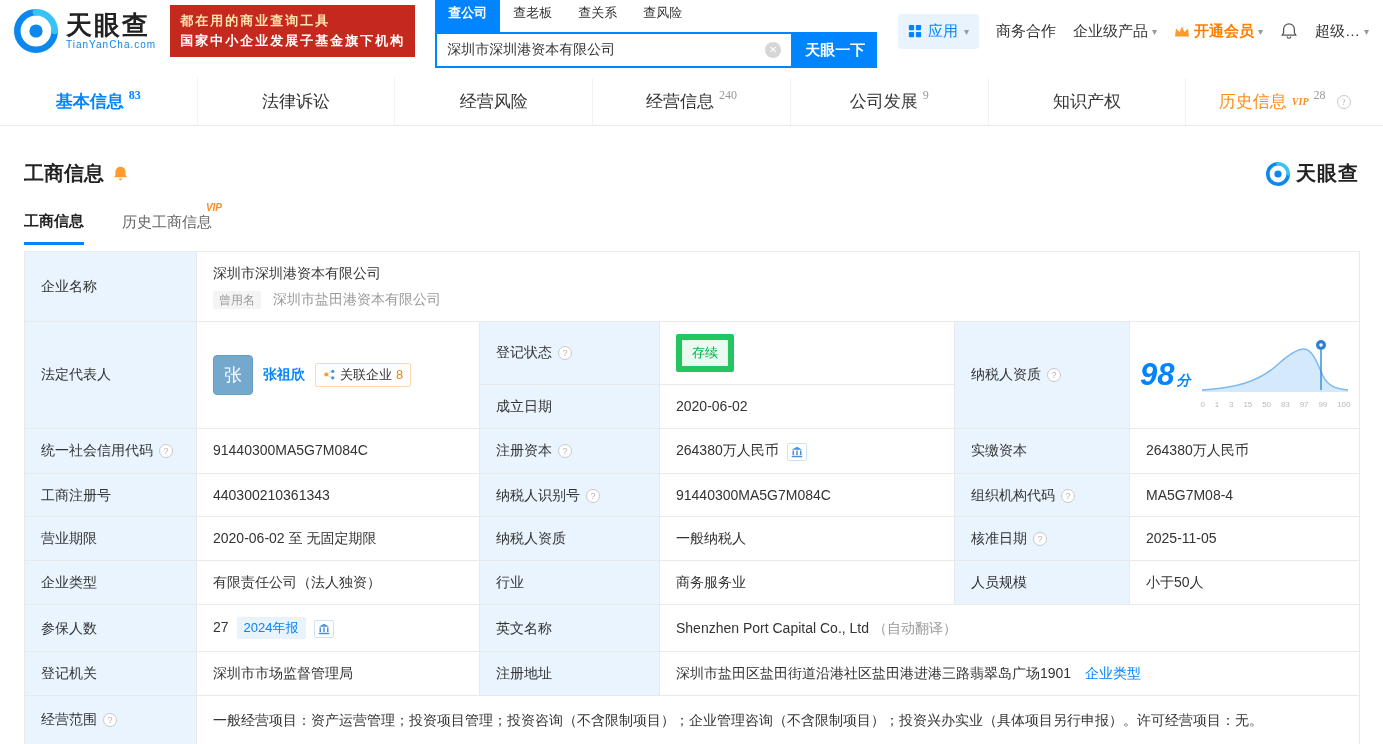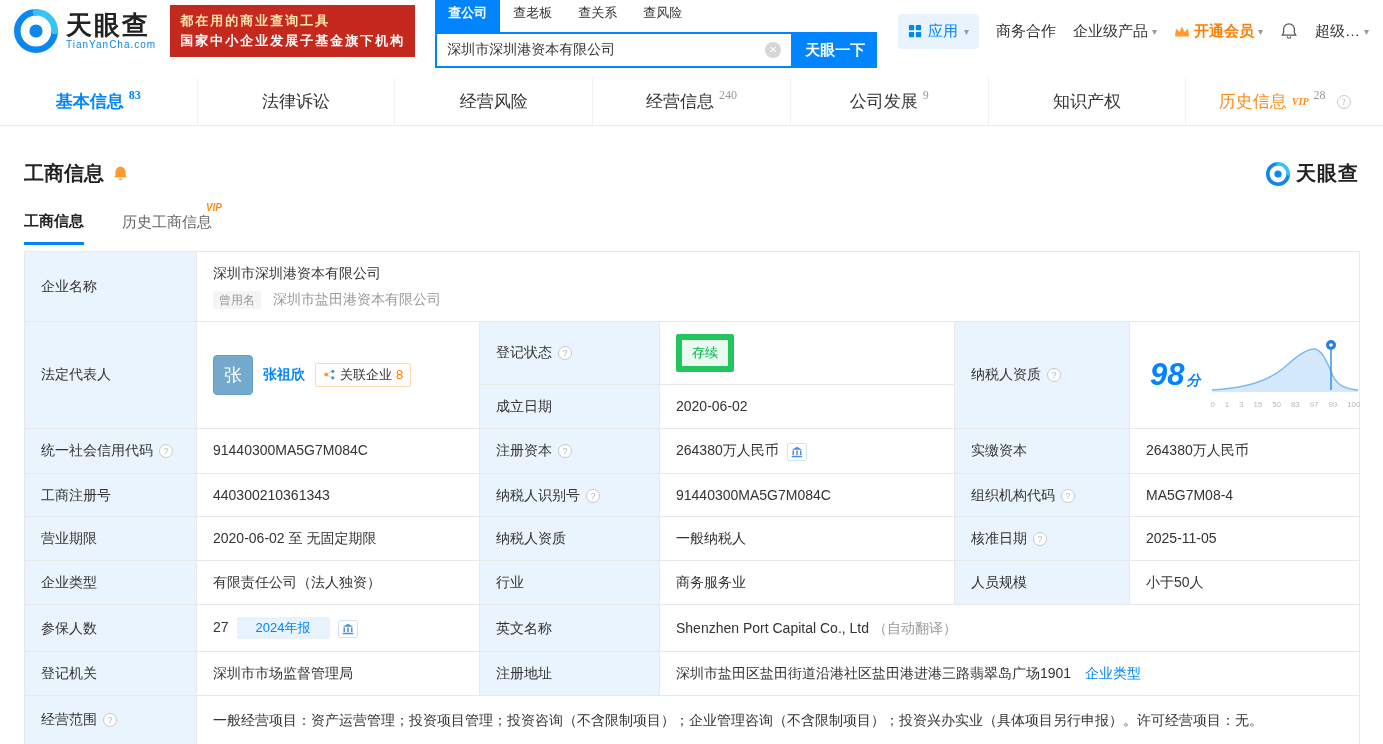--- a/index.html
+++ b/index.html
@@ -67,23 +67,23 @@
   .gray { color:#999; }
   .tag-gray { display:inline-block; background:#f4f4f4; color:#999; font-size:12px; padding:1px 6px; border-radius:2px; margin-right:8px; }
   .name2 { margin-top:7px; }
   .avatar { display:inline-flex; align-items:center; justify-content:center; width:40px; height:40px; border-radius:4px; background:#74a8cd; border:1px solid #639ec7; color:#fff; font-size:18px; margin-right:10px; flex:none; }
   .rep-cell { display:flex; align-items:center; }
   .rep-link { color:#0084ff; font-weight:bold; }
   .rel-tag { display:inline-flex; align-items:center; gap:4px; border:1px solid #ffd8ad; border-radius:2px; padding:2px 7px; margin-left:10px; font-size:13px; color:#333; cursor:pointer; }
   .rel-num { color:#ff7d00; }
   .badge-green { display:inline-block; border:6px solid #22c55e; background:#eafaf0; color:#00b34a; font-size:13px; padding:4px 10px; border-radius:2px; }
   .icon-box { display:inline-flex; align-items:center; border:1px solid #cfe3f7; border-radius:2px; padding:2px 3px; margin-left:8px; vertical-align:-3px; cursor:pointer; background:#fff; }
-  .tag-blue { display:inline-block; background:#e8f3fd; color:#0084ff; font-size:13px; padding:2px 19px; border-radius:2px; margin-left:8px; cursor:pointer; }
+  .tag-blue { display:inline-block; background:#e8f3fd; color:#0084ff; font-size:13px; padding:2px 7px; border-radius:2px; margin-left:8px; cursor:pointer; }
   .link { color:#0084ff; cursor:pointer; }
-  .score-cell { padding:6px 20px !important; }
+  .score-cell { padding:6px 10px !important; }
   .score-wrap { display:flex; align-items:center; gap:10px; }
   .score-num { color:#0084ff; font-weight:bold; font-style:italic; font-size:31px; white-space:nowrap; }
   .score-unit { font-size:14px; margin-left:2px; }
   .score-chart { width:150px; }
   .axis-row { display:flex; justify-content:space-between; width:150px; font-size:8px; color:#b9b9b9; margin-top:1px; }
   .scope-val { line-height:1.75 !important; }
 </style>
 </head>
 <body>
 

